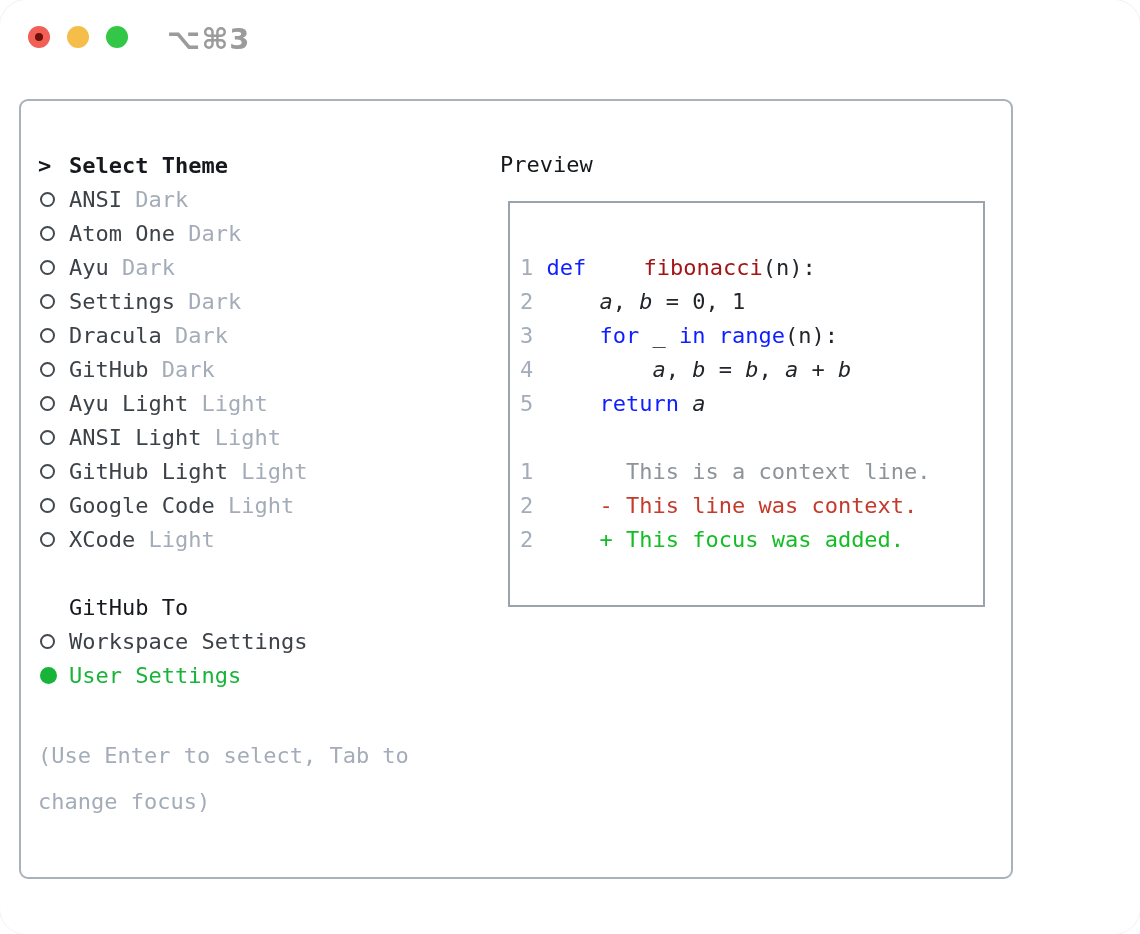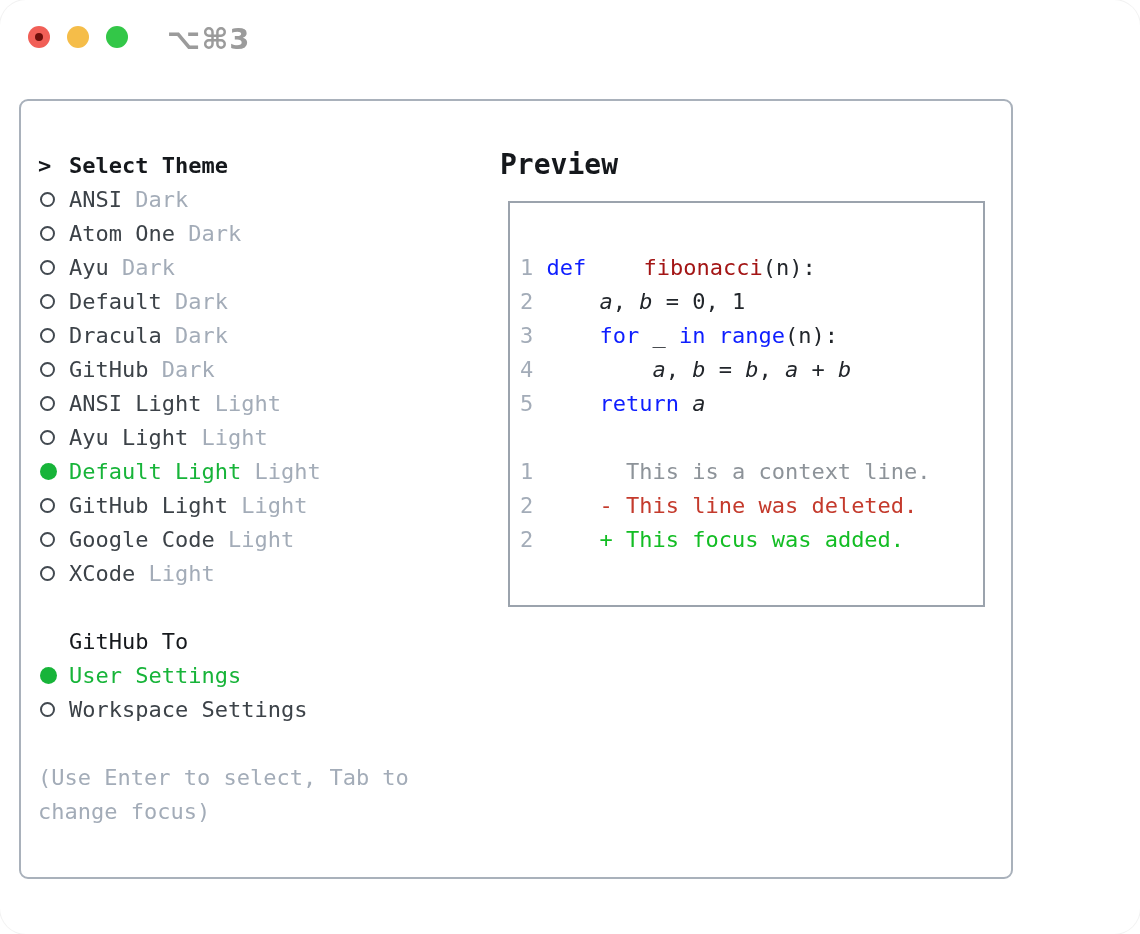--- a/index.html
+++ b/index.html
@@ -40,25 +40,25 @@
   .row{height:34px;display:flex;align-items:center;font-size:22px;white-space:pre;}
   .gutter{display:inline-flex;width:31px;flex:0 0 31px;align-items:center;}
   .caret{font-weight:bold;color:var(--heading-black);}
   .heading-txt{font-weight:bold;color:var(--heading-black);}
   .radio{width:15px;height:15px;border-radius:50%;border:2.5px solid #424950;margin-left:2px;}
   .radio.sel{border:none;background:var(--accent-green);width:17px;height:17px;}
   .t-name{color:var(--list-text);}
   .t-name.sel{color:var(--accent-green);}
   .t-var{color:var(--muted-gray);margin-top:36px;}
   .subhead{color:var(--heading-black);}
-  .help{color:var(--muted-gray);}
+  .help{color:var(--muted-gray);margin-top:12px;}
   
   .preview-heading{
     position:absolute;left:479px;top:47px;height:34px;line-height:34px;
-    font-size:28px;font-weight:bold;color:var(--heading-black);
+    font-size:22px;font-weight:normal;color:var(--heading-black);
   }
   .preview-box{
     position:absolute;left:487px;top:100px;width:477px;height:406px;
     border:2px solid var(--preview-border);background:#fff;
   }
   .preview-lines{position:absolute;left:10px;top:47px;}
   .pline{height:34px;display:flex;align-items:center;font-size:22px;white-space:pre;}
   .ln{display:inline-block;width:1ch;color:var(--muted-gray);}
   .seg-kw{color:var(--keyword-blue);}
   .seg-fn{color:var(--function-red);margin-left:44px;}
@@ -86,54 +86,53 @@
 
     <div class="left-col">
       <div class="row">
         <span class="gutter"><span class="caret">&gt;</span></span>
         <span class="heading-txt">Select Theme</span>
       </div>
       <div id="theme-list">
           <div class="row"><span class="gutter"><span class="radio"></span></span><span><span class="t-name">ANSI</span><span class="t-var"> Dark</span></span></div>
           <div class="row"><span class="gutter"><span class="radio"></span></span><span><span class="t-name">Atom One</span><span class="t-var"> Dark</span></span></div>
           <div class="row"><span class="gutter"><span class="radio"></span></span><span><span class="t-name">Ayu</span><span class="t-var"> Dark</span></span></div>
-          <div class="row"><span class="gutter"><span class="radio"></span></span><span><span class="t-name">Default</span><span class="t-var"> Dark</span></span></div>
+          <div class="row"><span class="gutter"><span class="radio"></span></span><span><span class="t-name">Settings</span><span class="t-var"> Dark</span></span></div>
           <div class="row"><span class="gutter"><span class="radio"></span></span><span><span class="t-name">Dracula</span><span class="t-var"> Dark</span></span></div>
           <div class="row"><span class="gutter"><span class="radio"></span></span><span><span class="t-name">GitHub</span><span class="t-var"> Dark</span></span></div>
+          <div class="row"><span class="gutter"><span class="radio"></span></span><span><span class="t-name">Ayu Light</span><span class="t-var"> Light</span></span></div>
           <div class="row"><span class="gutter"><span class="radio"></span></span><span><span class="t-name">ANSI Light</span><span class="t-var"> Light</span></span></div>
-          <div class="row"><span class="gutter"><span class="radio"></span></span><span><span class="t-name">Ayu Light</span><span class="t-var"> Light</span></span></div>
-          <div class="row"><span class="gutter"><span class="radio sel"></span></span><span><span class="t-name sel">Default Light</span><span class="t-var"> Light</span></span></div>
           <div class="row"><span class="gutter"><span class="radio"></span></span><span><span class="t-name">GitHub Light</span><span class="t-var"> Light</span></span></div>
           <div class="row"><span class="gutter"><span class="radio"></span></span><span><span class="t-name">Google Code</span><span class="t-var"> Light</span></span></div>
           <div class="row"><span class="gutter"><span class="radio"></span></span><span><span class="t-name">XCode</span><span class="t-var"> Light</span></span></div>
         </div>
       <div class="row"></div>
       <div class="row">
         <span class="gutter"></span>
         <span class="subhead">GitHub To</span>
       </div>
       <div id="apply-list">
+          <div class="row"><span class="gutter"><span class="radio"></span></span><span class="t-name">Workspace Settings</span></div>
           <div class="row"><span class="gutter"><span class="radio sel"></span></span><span class="t-name sel">User Settings</span></div>
-          <div class="row"><span class="gutter"><span class="radio"></span></span><span class="t-name">Workspace Settings</span></div>
         </div>
       <div class="row"></div>
       <div class="row help">(Use Enter to select, Tab to</div>
       <div class="row help">change focus)</div>
     </div>
 
     <div class="preview-heading">Preview</div>
 
     <div class="preview-box">
       <div class="preview-lines" id="preview-lines">
           <div class="pline"><span class="ln">1</span><span class="seg-pl"> </span><span class="seg-kw">def</span><span class="seg-pl"> </span><span class="seg-fn">fibonacci</span><span class="seg-pl">(n):</span></div>
           <div class="pline"><span class="ln">2</span><span class="seg-pl">     </span><span class="seg-var">a</span><span class="seg-pl">, </span><span class="seg-var">b</span><span class="seg-pl"> = 0, 1</span></div>
           <div class="pline"><span class="ln">3</span><span class="seg-pl">     </span><span class="seg-kw">for</span><span class="seg-pl"> _ </span><span class="seg-kw">in</span><span class="seg-pl"> </span><span class="seg-kw">range</span><span class="seg-pl">(n):</span></div>
           <div class="pline"><span class="ln">4</span><span class="seg-pl">         </span><span class="seg-var">a</span><span class="seg-pl">, </span><span class="seg-var">b</span><span class="seg-pl"> = </span><span class="seg-var">b</span><span class="seg-pl">, </span><span class="seg-var">a</span><span class="seg-pl"> + </span><span class="seg-var">b</span></div>
           <div class="pline"><span class="ln">5</span><span class="seg-pl">     </span><span class="seg-kw">return</span><span class="seg-pl"> </span><span class="seg-var">a</span></div>
           <div class="pline"><span class="ln"></span></div>
           <div class="pline"><span class="ln">1</span><span class="seg-ctx">       This is a context line.</span></div>
-          <div class="pline"><span class="ln">2</span><span class="seg-pl">     </span><span class="seg-del">- This line was deleted.</span></div>
+          <div class="pline"><span class="ln">2</span><span class="seg-pl">     </span><span class="seg-del">- This line was context.</span></div>
           <div class="pline"><span class="ln">2</span><span class="seg-pl">     </span><span class="seg-add">+ This focus was added.</span></div>
         </div>
     </div>
 
   </div>
 </div>
 
 </body></html>

